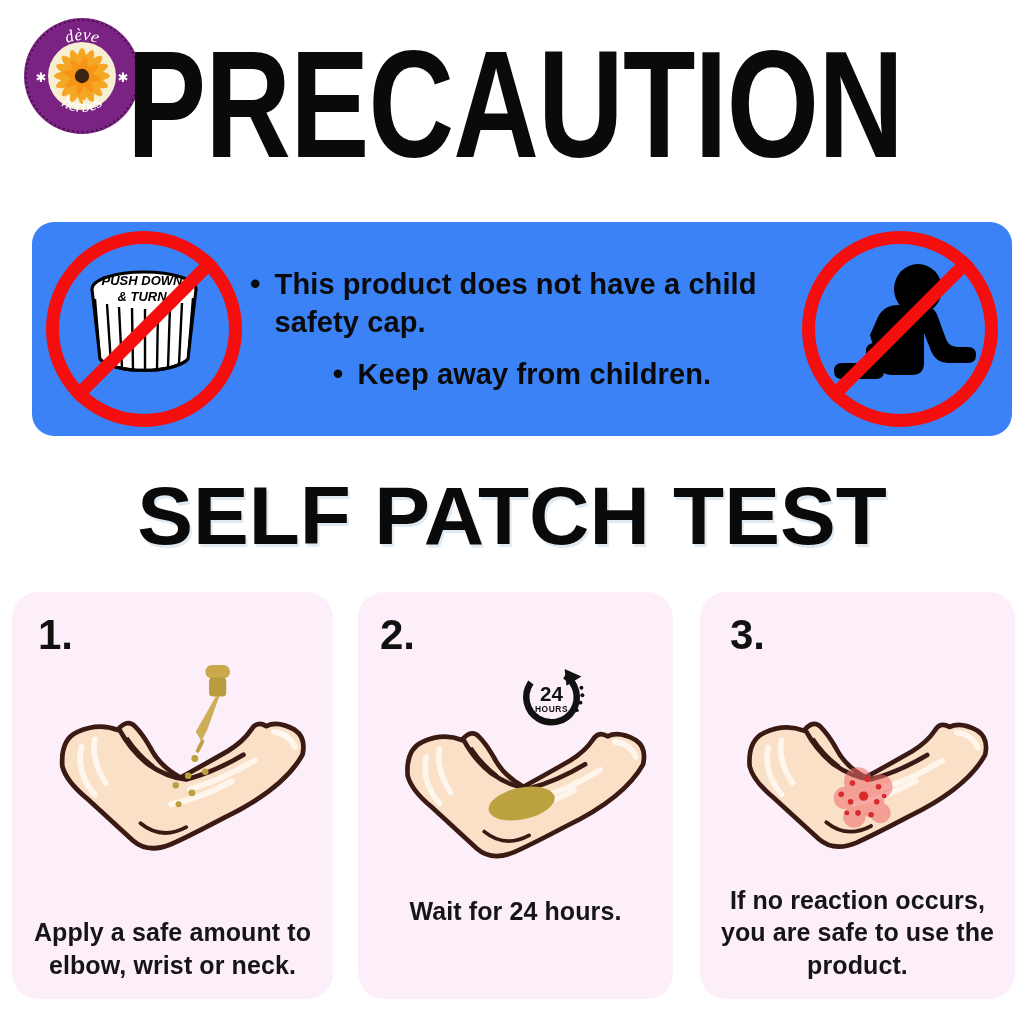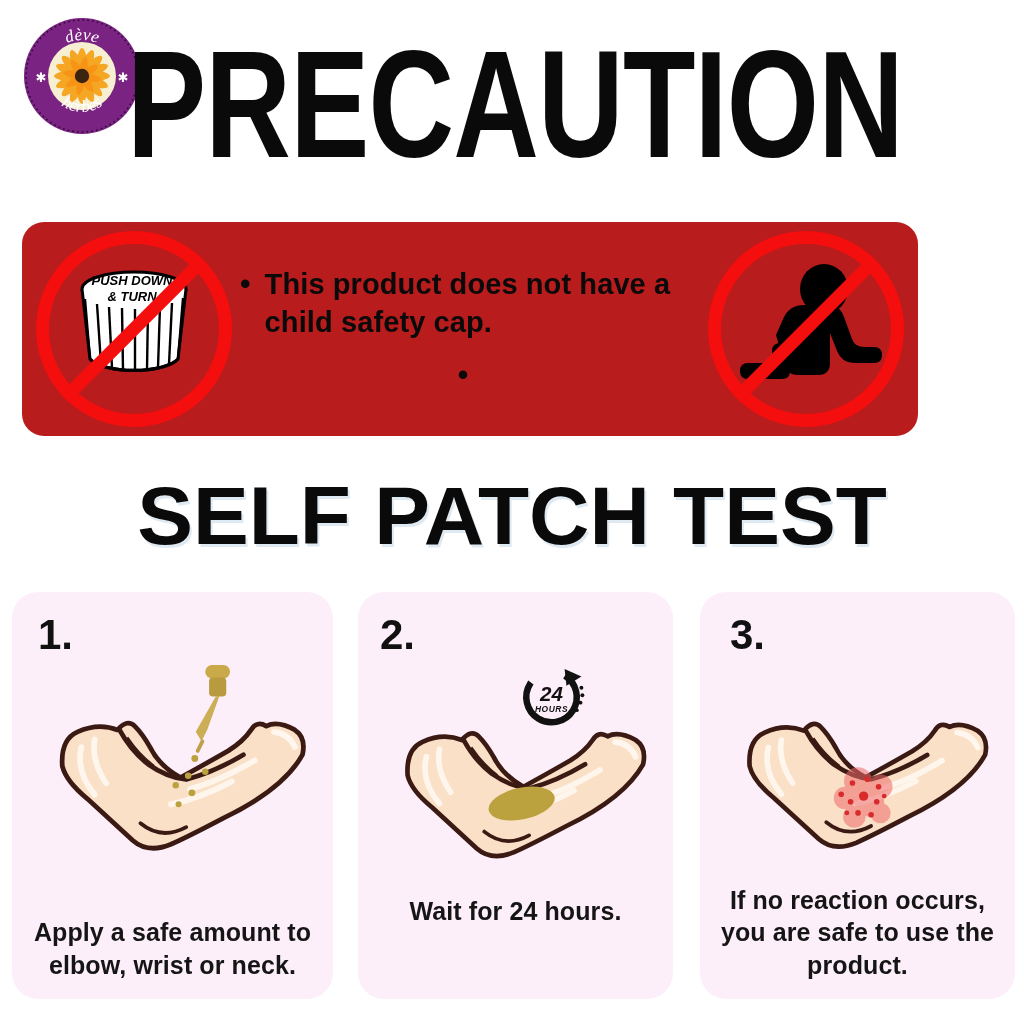--- a/index.html
+++ b/index.html
@@ -33,23 +33,23 @@
     letter-spacing:-1px;
     color:#0a0a0a;
     transform:scaleX(0.78);
     transform-origin:center center;
     white-space:nowrap;
   }
 
   
   #precaution-banner{
     position:absolute;
-    left:22px; top:222px;
-    width:896px; height:214px;
-    background:#b91c1c;
+    left:32px; top:222px;
+    width:980px; height:214px;
+    background:#3b82f6;
     border-radius:22px;
     display:flex; align-items:center; justify-content:space-between;
     padding:0 14px;
   }
   .no-symbol{ position:relative; flex:0 0 auto; }
   .no-ring{
     position:absolute; inset:0;
     border:13px solid #F40E0E;
     border-radius:50%;
     box-sizing:border-box;
@@ -128,21 +128,20 @@
     line-height:1;
     color:#111;
   }
   #step-card-2 .step-number{ left:22px; }
   #step-card-3 .step-number{ left:30px; }
 
   .step-art{
     position:absolute;
     left:16px; right:0; top:62px;
     height:230px;
-    font-style:italic;
   }
   .step-art svg{ width:100%; height:100%; display:block; }
 
   .step-caption{
     position:absolute;
     left:12px; right:12px;
     bottom:16px;
     text-align:center;
     font-family:"Liberation Sans Narrow","Liberation Sans", sans-serif;
     font-weight:700;
@@ -228,20 +227,21 @@
     <div class="no-slash"></div>
   </div>
 
   <div id="precaution-text">
     <div class="bullet-line">
       <span class="bullet-dot">•</span>
       <span class="bullet-body">This product does not have a child safety cap.</span>
     </div>
     <div class="bullet-line second">
       <span class="bullet-dot">•</span>
+      <span class="bullet-body">Keep away from children.</span>
     </div>
   </div>
 
   <div class="no-symbol" style="width:196px;height:196px;">
     <div class="no-inner">
       <svg viewBox="0 0 164 164" aria-hidden="true">
         <g fill="#000">
           <ellipse cx="100" cy="42" rx="24" ry="25"></ellipse>
           <path d="M52 88 L60 70 Q66 58 80 58 L104 58 Q116 58 120 70 L128 92
                    Q131 100 140 100 L150 100 Q158 100 158 108 Q158 116 150 116

